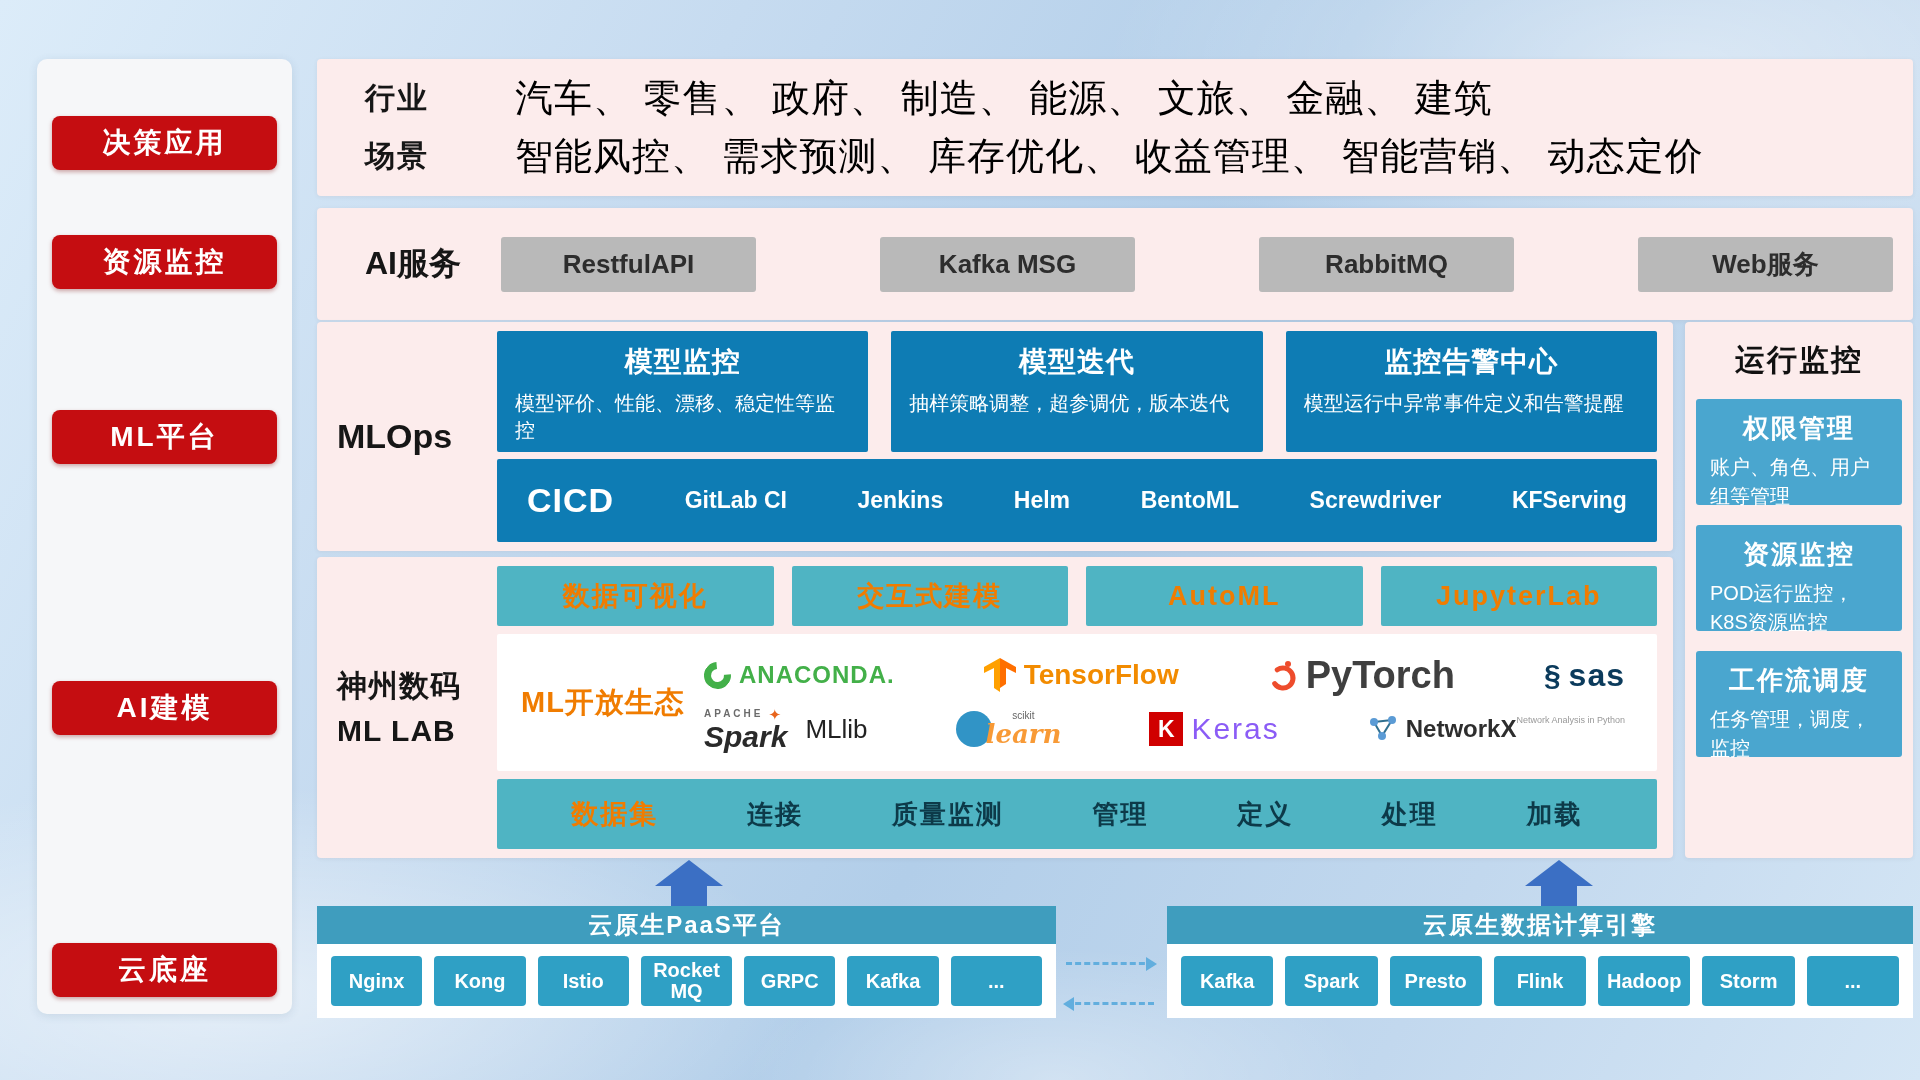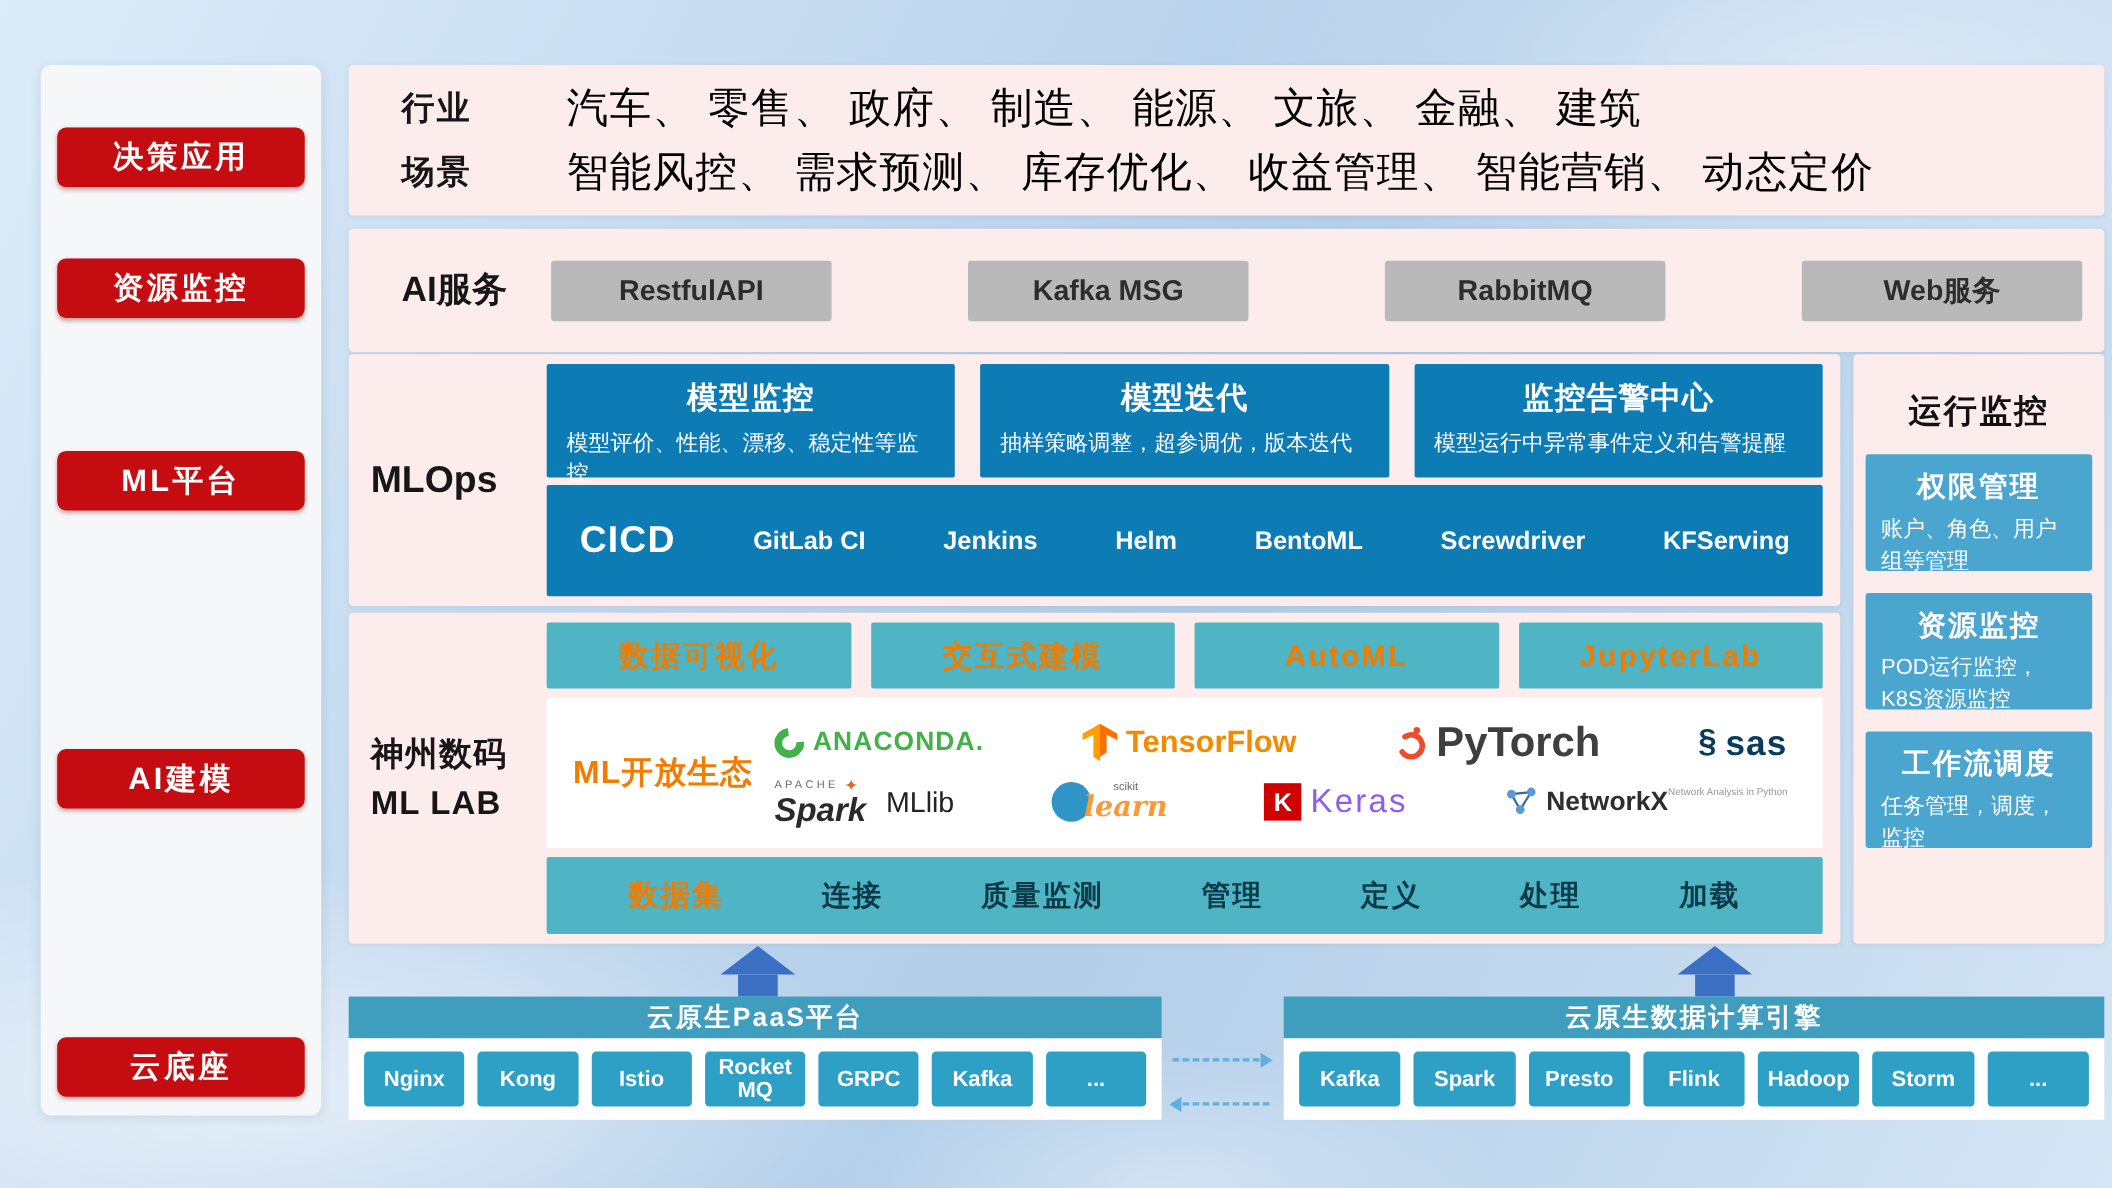--- a/index.html
+++ b/index.html
@@ -38,21 +38,21 @@
   .row2-btns{flex:1;display:flex;justify-content:space-between;margin-left:24px;}
   .gray-btn{width:255px;height:55px;background:#b9b9b9;border-radius:3px;color:#2d2d2d;
     font-size:26px;font-weight:bold;display:flex;align-items:center;justify-content:center;}
 
   
   .row3{left:317px;top:322px;width:1356px;height:229px;display:flex;}
   .row-label{width:180px;display:flex;flex-direction:column;align-items:flex-start;
     justify-content:center;padding-left:20px;font-weight:bold;color:#161616;}
   .mlops-label{font-size:34px;}
   .row3-content{flex:1;display:flex;flex-direction:column;gap:7px;padding:9px 16px 9px 0;}
-  .mlops-cards{display:flex;gap:23px;height:103px;}
+  .mlops-cards{display:flex;gap:23px;height:121px;}
   .blue-card{flex:1;background:#0e7cb4;border-radius:2px;padding:8px 18px;color:#fff;}
   .card-title{text-align:center;font-size:28px;font-weight:bold;margin-top:4px;letter-spacing:1px;}
   .card-desc{margin-top:9px;font-size:20px;line-height:1.35;}
   .cicd-bar{flex:1;background:#0e7cb4;border-radius:2px;display:flex;align-items:center;
     padding:0 30px;justify-content:space-between;color:#fff;}
   .cicd-title{font-size:34px;font-weight:bold;letter-spacing:1px;}
   .cicd-item{font-size:23px;font-weight:bold;}
 
   
   .row4{left:317px;top:557px;width:1356px;height:301px;display:flex;}
@@ -69,21 +69,21 @@
 
   .ana-ring{width:27px;height:27px;border:7px solid #43b049;border-top-color:transparent;
     border-radius:50%;transform:rotate(40deg);display:inline-block;}
   .ana-text{color:#43b049;font-weight:bold;font-size:24px;letter-spacing:1px;}
   .tf-text{color:#f28b00;font-weight:bold;font-size:28px;}
   .pt-text{color:#3f3f3f;font-weight:600;font-size:38px;}
   .sas-swirl{font-size:30px;font-weight:bold;color:#0b3b5c;}
   .sas-text{font-size:32px;font-weight:bold;color:#0b3b5c;letter-spacing:1px;}
   .spark-col{display:flex;flex-direction:column;align-items:flex-start;line-height:1;}
   .spark-top{display:flex;align-items:center;gap:5px;}
-  .apache-txt{font-size:10px;letter-spacing:3px;color:#6b6b6b;font-weight:normal;}
+  .apache-txt{font-size:10px;letter-spacing:3px;color:#6b6b6b;font-weight:bold;}
   .spark-star{color:#e8641c;font-size:15px;}
   .spark-word{font-size:30px;font-weight:bold;font-style:italic;color:#2a2a2a;}
   .mllib-text{font-size:26px;color:#222;font-weight:500;margin-left:10px;}
   .sk-blob{width:36px;height:36px;background:#3194c6;border-radius:50%;margin-right:-14px;display:inline-block;}
   .sk-text{display:flex;flex-direction:column;align-items:center;position:relative;z-index:1;line-height:1;}
   .sk-small{font-size:10px;color:#666;}
   .sk-learn{font-family:"DejaVu Serif",serif;font-style:italic;font-weight:bold;font-size:26px;color:#f89a36;}
   .keras-badge{width:34px;height:34px;background:#d00000;color:#fff;display:flex;align-items:center;
     justify-content:center;font-weight:bold;font-size:23px;}
   .keras-text{font-size:30px;color:#8b5cf6;font-weight:500;letter-spacing:2px;}
@@ -92,21 +92,21 @@
   .nx-sub{font-size:9px;color:#999;}
 
   .dataset-row{height:70px;background:#4fb4c3;border-radius:2px;display:flex;align-items:center;
     justify-content:space-around;padding:0 30px;}
   .ds-label{color:#f07c00;font-size:27px;font-weight:bold;letter-spacing:2px;}
   .ds-item{color:#0d3a49;font-size:26px;font-weight:600;letter-spacing:2px;}
 
   
   .monitor{position:absolute;left:1685px;top:322px;width:228px;height:536px;background:#fcecec;
     border-radius:4px;padding:0 11px;box-shadow:0 1px 4px rgba(90,60,60,.08);}
-  .monitor-title{margin-top:32px;text-align:center;font-size:30px;font-weight:bold;color:#111;letter-spacing:2px;}
+  .monitor-title{margin-top:18px;text-align:center;font-size:30px;font-weight:bold;color:#111;letter-spacing:2px;}
   .monitor-cards{margin-top:18px;display:flex;flex-direction:column;gap:20px;}
   .mon-card{height:106px;background:#4aa6cf;border-radius:3px;color:#fff;}
   .mon-title{text-align:center;font-size:26px;font-weight:bold;margin-top:12px;letter-spacing:2px;}
   .mon-desc{margin-top:7px;padding:0 14px;font-size:20px;line-height:1.45;}
 
   
   .block-arrow{position:absolute;top:886px;width:36px;height:20px;background:#3b6fc4;}
   .block-arrow::before{content:"";position:absolute;left:-16px;top:-26px;width:0;height:0;
     border-left:34px solid transparent;border-right:34px solid transparent;border-bottom:26px solid #3b6fc4;}
 

